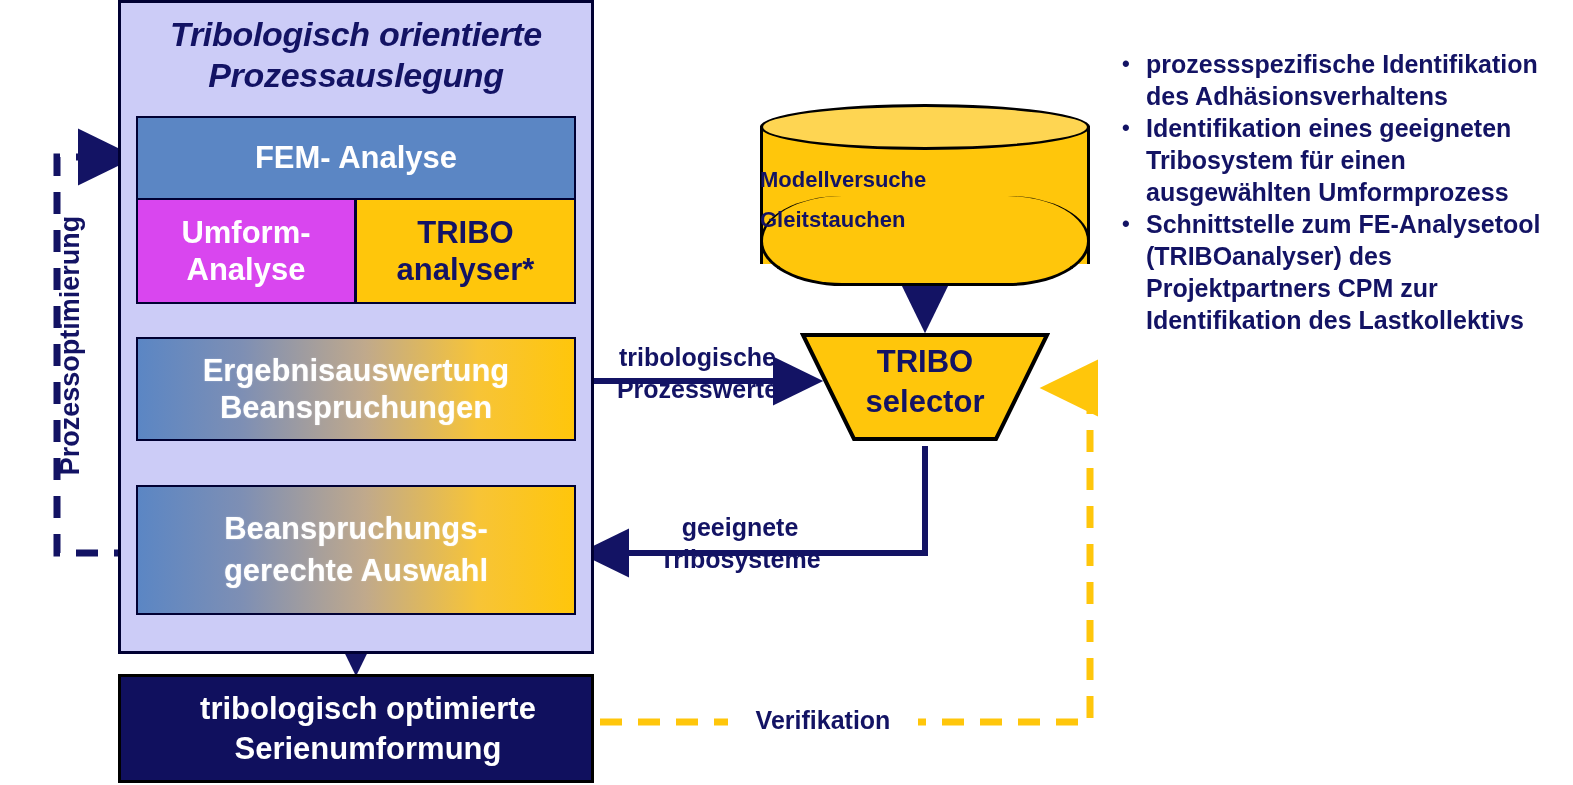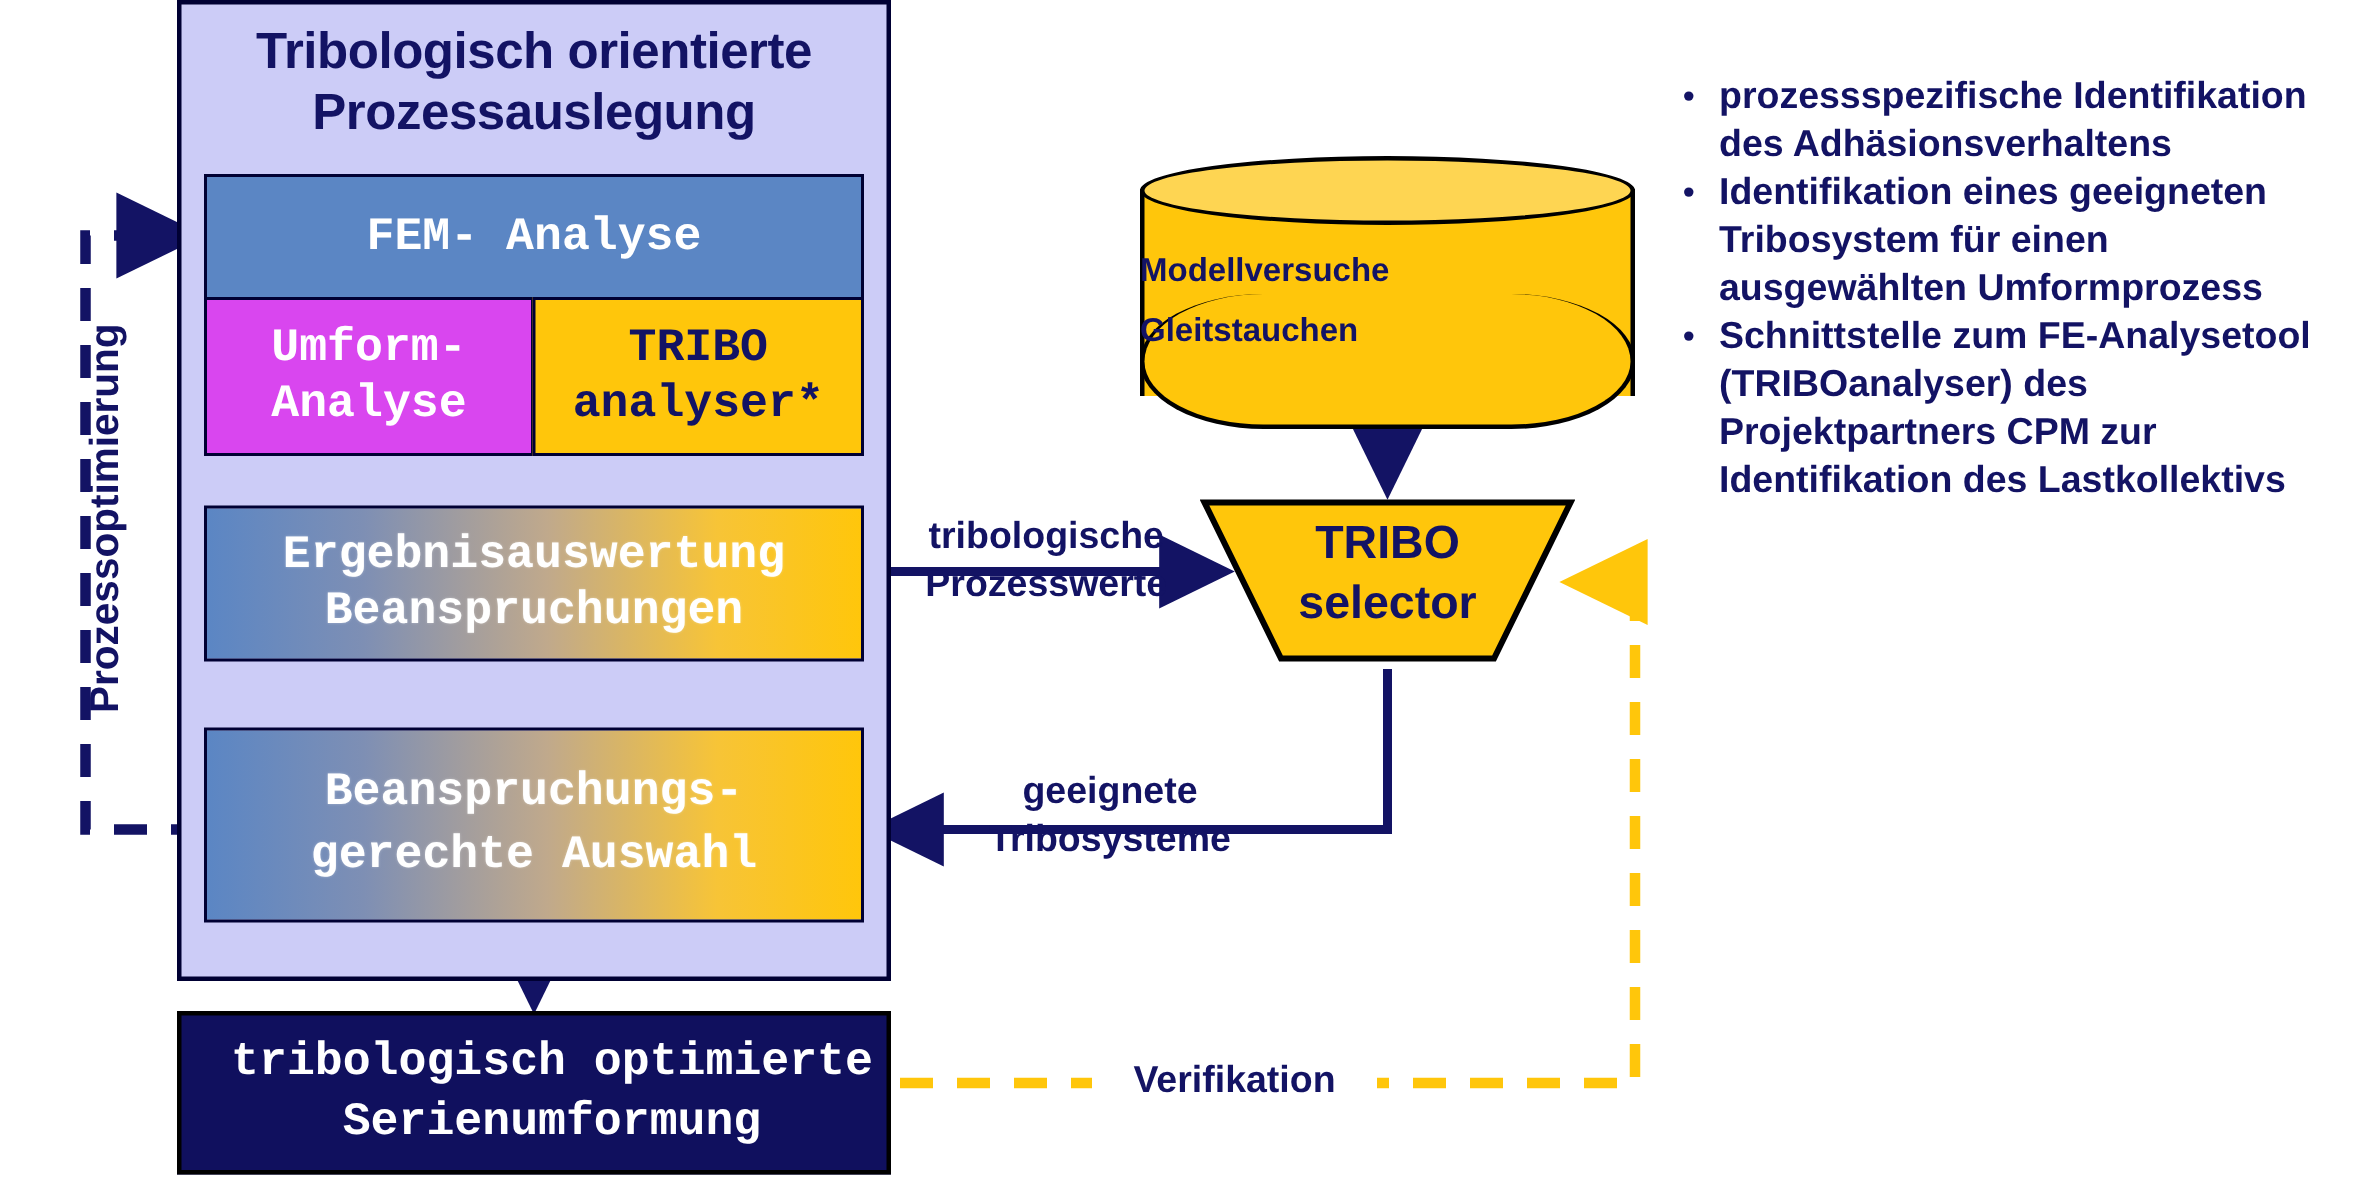--- a/index.html
+++ b/index.html
@@ -9,27 +9,27 @@
   #stage{position:absolute;left:0;top:0;width:1573px;height:785px;}
 
   
   .panel{
     position:absolute;left:118px;top:0px;width:476px;height:654px;
     background:#ccccf7;border:3px solid #000033;box-sizing:border-box;
   }
   .panel-title{
     position:absolute;left:120px;top:14px;width:472px;
     text-align:center;color:#131364;font-weight:bold;
-    font-size:34px;line-height:41px;letter-spacing:-0.3px;
+    font-size:34px;line-height:41px;letter-spacing:-0.3px;font-style:italic;
   }
 
   
   .box{position:absolute;box-sizing:border-box;border:2px solid #000033;
        display:flex;align-items:center;justify-content:center;text-align:center;}
-  .box span{display:block;width:100%;font-family:Liberation Mono, monospace;}
+  .box span{display:block;width:100%;}
 
   .fem{left:136px;top:116px;width:440px;height:84px;background:#5b86c4;}
   .fem span{color:#ffffff;font-weight:bold;font-size:31px;}
 
   .umform{left:136px;top:198px;width:220px;height:106px;background:#d946ef;}
   .umform span{color:#ffffff;font-weight:bold;font-size:31px;line-height:37px;}
 
   .triboanalyser{left:355px;top:198px;width:221px;height:106px;background:#ffc60b;}
   .triboanalyser span{color:#131364;font-weight:bold;font-size:31px;line-height:37px;}
 

